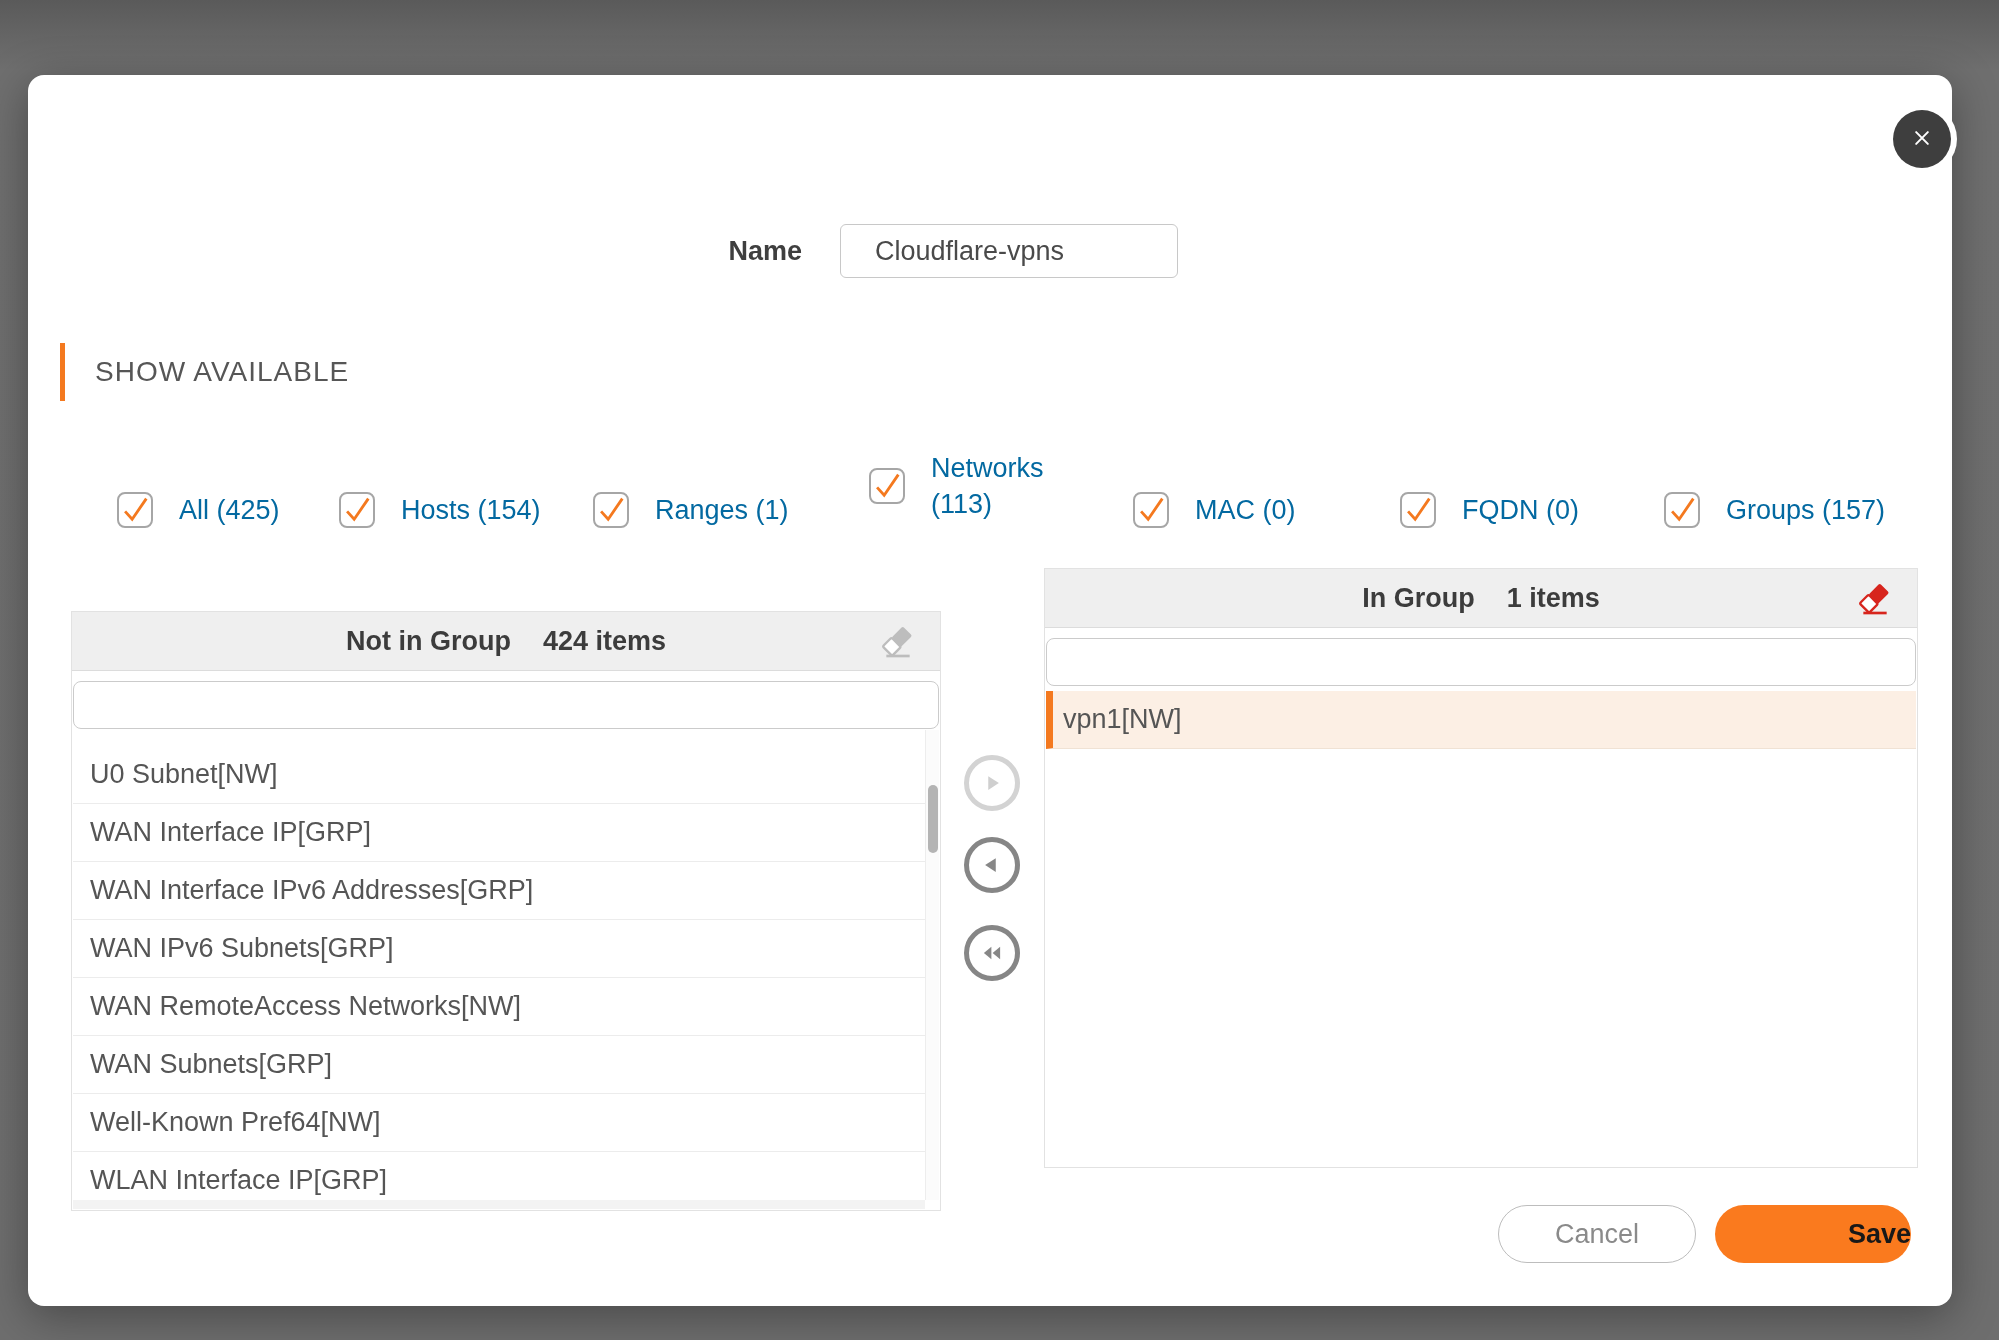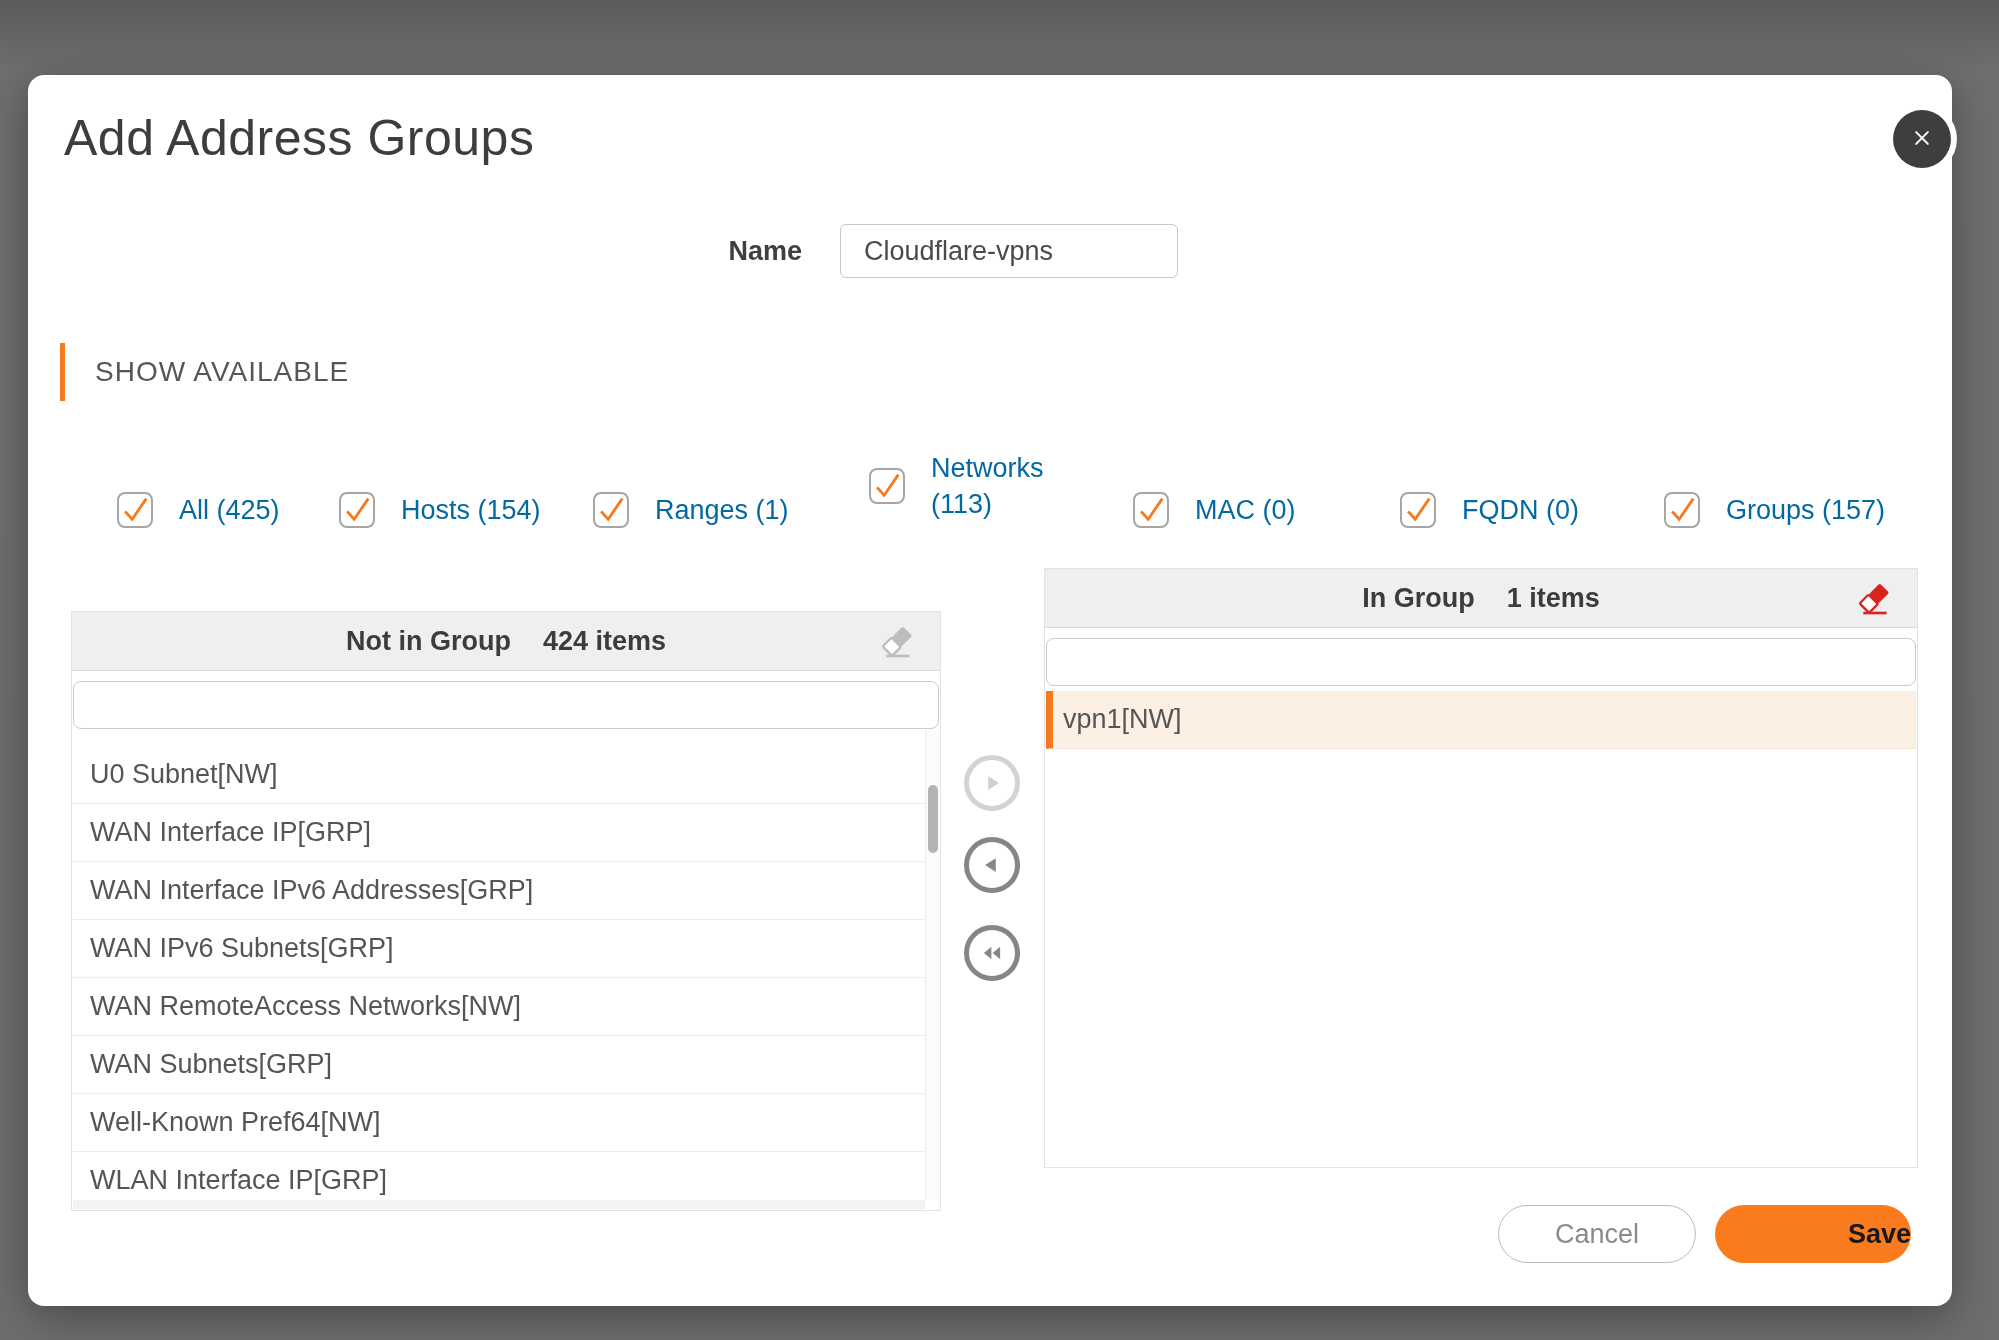--- a/index.html
+++ b/index.html
@@ -14,21 +14,21 @@
     color:#3d3d3d; letter-spacing:.5px; }
 
   .close-btn { position:absolute; left:1865px; top:35px; width:58px; height:58px;
     border-radius:50%; background:#3e3e3e; border:none; cursor:pointer;
     box-shadow:0 0 0 6px #fff; display:flex; align-items:center; justify-content:center; }
 
   .name-row { position:absolute; left:0; top:149px; width:100%; height:54px; }
   .name-label { position:absolute; left:654px; width:120px; top:0; height:54px;
     line-height:54px; text-align:right; font-size:27px; font-weight:700; color:#3f3f3f; }
   .name-input { position:absolute; left:812px; top:0; width:338px; height:54px;
-    border:1.5px solid #c8c8c8; border-radius:6px; padding:0 23px; font-size:27px;
+    border:1.5px solid #c8c8c8; border-radius:6px; padding:0 34px; font-size:27px;
     color:#4a4a4a; font-family:inherit; outline:none; background:#fff; }
 
   .section { position:absolute; left:32px; top:268px; height:58px;
     display:flex; align-items:center; gap:30px; }
   .accent-bar { width:5px; height:58px; }
   .section-text { font-size:28px; color:#565656; letter-spacing:1px; }
 
   .filters { position:absolute; left:0; top:392px; width:100%; height:130px; }
   .filter-item { position:absolute; top:25px; display:flex; align-items:center;
     gap:26px; cursor:pointer; }
@@ -87,21 +87,20 @@
     font-size:27px; font-family:inherit; cursor:pointer; }
   .cancel-btn { left:1470px; width:198px; background:#fff;
     border:1.5px solid #bdbdbd; color:#8a8a8a; }
   .save-btn { left:1687px; width:196px; border:none; color:#181818; font-weight:700;text-align:right; }
 </style>
 </head>
 <body>
 
 <div class="modal">
 
-  <h1 class="title">Add Address Groups</h1>
 
   <button class="close-btn">
     <span>
       <svg width="28" height="28" viewBox="0 0 24 24">
           <path d="M7 7 L17 17 M17 7 L7 17" stroke="#ffffff" stroke-width="1.7" stroke-linecap="round"></path>
         </svg>
     </span>
   </button>
 
   <div class="name-row">

